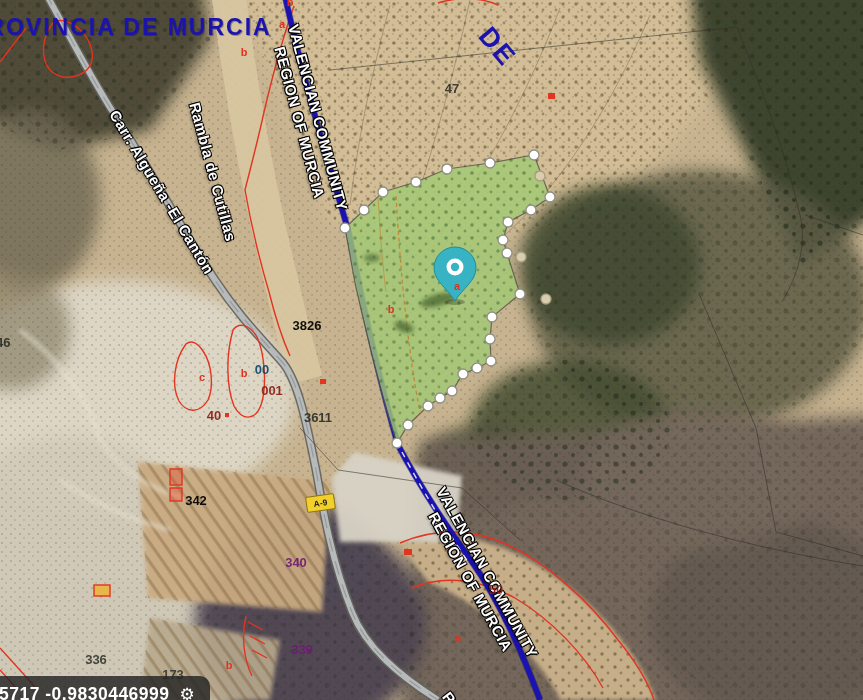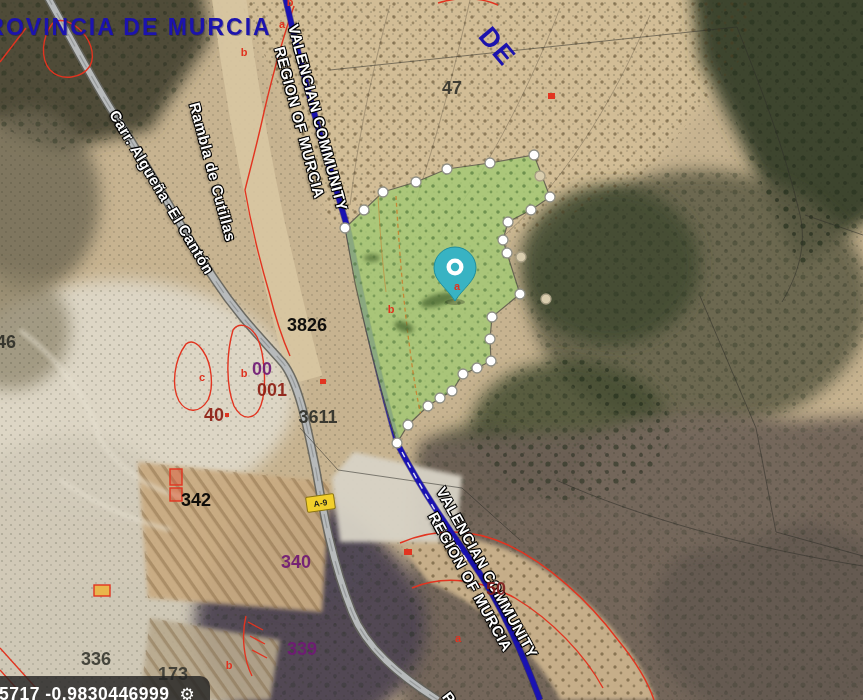--- a/index.html
+++ b/index.html
@@ -11,21 +11,21 @@
     text-shadow:-1px -1px 0 #000,1px -1px 0 #000,-1px 1px 0 #000,1px 1px 0 #000,0 2px 3px rgba(0,0,0,.55);}
   .bnd-label{position:absolute;transform:translate(-50%,-50%) rotate(var(--r));
     font-size:15px;line-height:19px;letter-spacing:.5px;text-align:center;}
   .road-label{position:absolute;transform:translate(-50%,-50%) rotate(var(--r));
     font-size:15px;letter-spacing:.5px;}
   .province{position:absolute;left:-30px;top:14px;font-size:23px;font-weight:700;
     letter-spacing:2px;color:#1c13ae;text-shadow:1px 1px 0 rgba(10,10,60,.35);white-space:nowrap;}
   .muni-de{position:absolute;left:497px;top:47px;transform:translate(-50%,-50%) rotate(50deg);
     font-size:27px;font-weight:700;letter-spacing:2px;color:#1c13ae;}
   .map-number{position:absolute;transform:translate(-50%,-50%);
-    font-size:18px;font-weight:700;opacity:.92;white-space:nowrap;}
+    font-size:13px;font-weight:700;opacity:.92;white-space:nowrap;}
   .map-letter{position:absolute;transform:translate(-50%,-50%);
     font-size:11px;font-weight:700;}
   .road-badge{position:absolute;left:306px;top:495px;width:27px;height:14px;
     transform:rotate(-8deg);background:#f2cf2b;border:1px solid #8a7414;border-radius:2px;
     display:flex;align-items:center;justify-content:center;
     font-size:8.5px;font-weight:700;color:#1d1d1d;}
   .statusbar{position:absolute;left:-16px;top:676px;z-index:9;height:42px;
     background:rgba(35,35,35,.82);border-radius:10px;padding:8px 15px;
     display:flex;align-items:flex-start;gap:10px;pointer-events:auto;}
   .statusbar .coords{color:#fff;font-size:17.5px;font-weight:700;letter-spacing:.5px;white-space:nowrap;}
@@ -224,21 +224,21 @@
 <span class="map-number" style="left: 452px; top: 88px; color: rgb(51, 51, 44);">47</span>
       <span class="map-number" style="left: -4px; top: 342px; color: rgb(47, 47, 40);">1046</span>
       <span class="map-number" style="left: 307px; top: 325px; color: #000000;">3826</span>
       <span class="map-number" style="left: 318px; top: 417px; color: rgb(47, 47, 40); text-align: right;">3611</span>
       <span class="map-number" style="left: 196px; top: 500px; color: #000000;">342</span>
       <span class="map-number" style="left: 296px; top: 562px; color: #701a75;">340</span>
       <span class="map-number" style="left: 302px; top: 649px; color: #701a75;">339</span>
       <span class="map-number" style="left: 96px; top: 659px; color: rgb(58, 58, 50);">336</span>
       <span class="map-number" style="left: 173px; top: 674px; color: rgb(58, 58, 50);">173</span>
       <span class="map-number" style="left: 496px; top: 589px; color: #7f1d1d;">50</span>
-      <span class="map-number" style="left: 262px; top: 369px; color: #701a75;">00</span>
+      <span class="map-number" style="left: 262px; top: 369px; color: #0c4a6e;">00</span>
       <span class="map-number" style="left: 272px; top: 390px; color: rgb(141, 29, 18);">001</span>
       <span class="map-number" style="left: 214px; top: 415px; color: rgb(141, 29, 18);">40</span>
       <span class="map-letter" style="left: 282px; top: 24px; color: rgb(224, 50, 31);">a</span>
       <span class="map-letter" style="left: 244px; top: 52px; color: rgb(224, 50, 31);">b</span>
       <span class="map-letter" style="left: 290px; top: 2px; color: rgb(224, 50, 31);">b</span>
       <span class="map-letter" style="left: 202px; top: 377px; color: rgb(224, 50, 31);">c</span>
       <span class="map-letter" style="left: 244px; top: 373px; color: rgb(224, 50, 31);">b</span>
       <span class="map-letter" style="left: 391px; top: 309px; color: rgb(224, 50, 31);">b</span>
       <span class="map-letter" style="left: 457px; top: 286px; color: rgb(224, 50, 31);">a</span>
       <span class="map-letter" style="left: 458px; top: 638px; color: rgb(224, 50, 31);">a</span>

